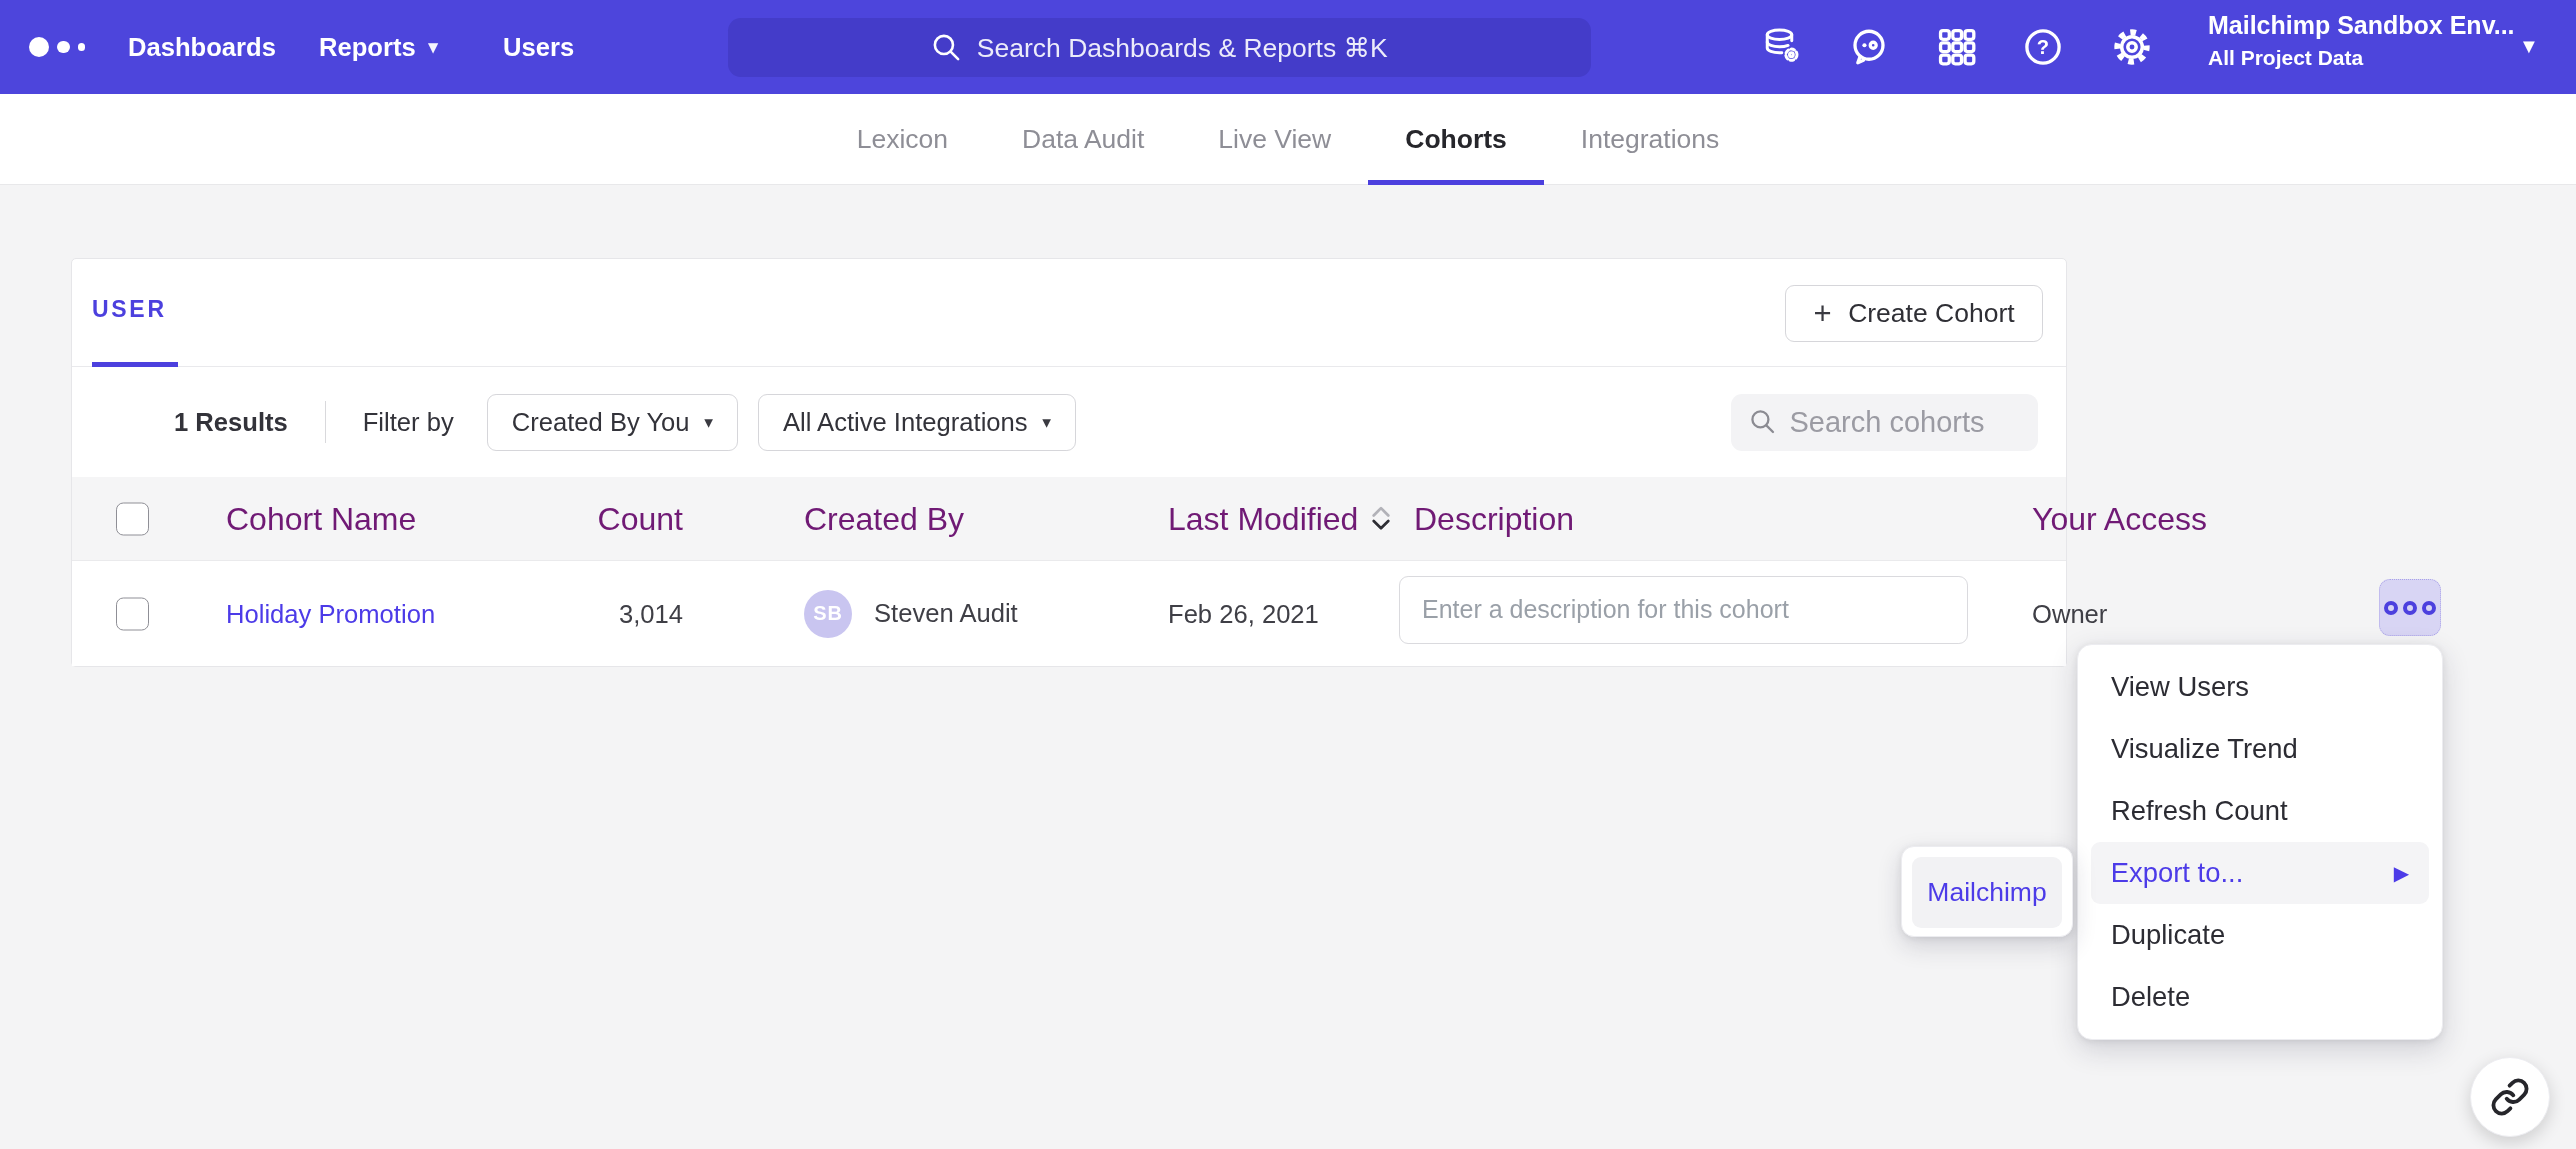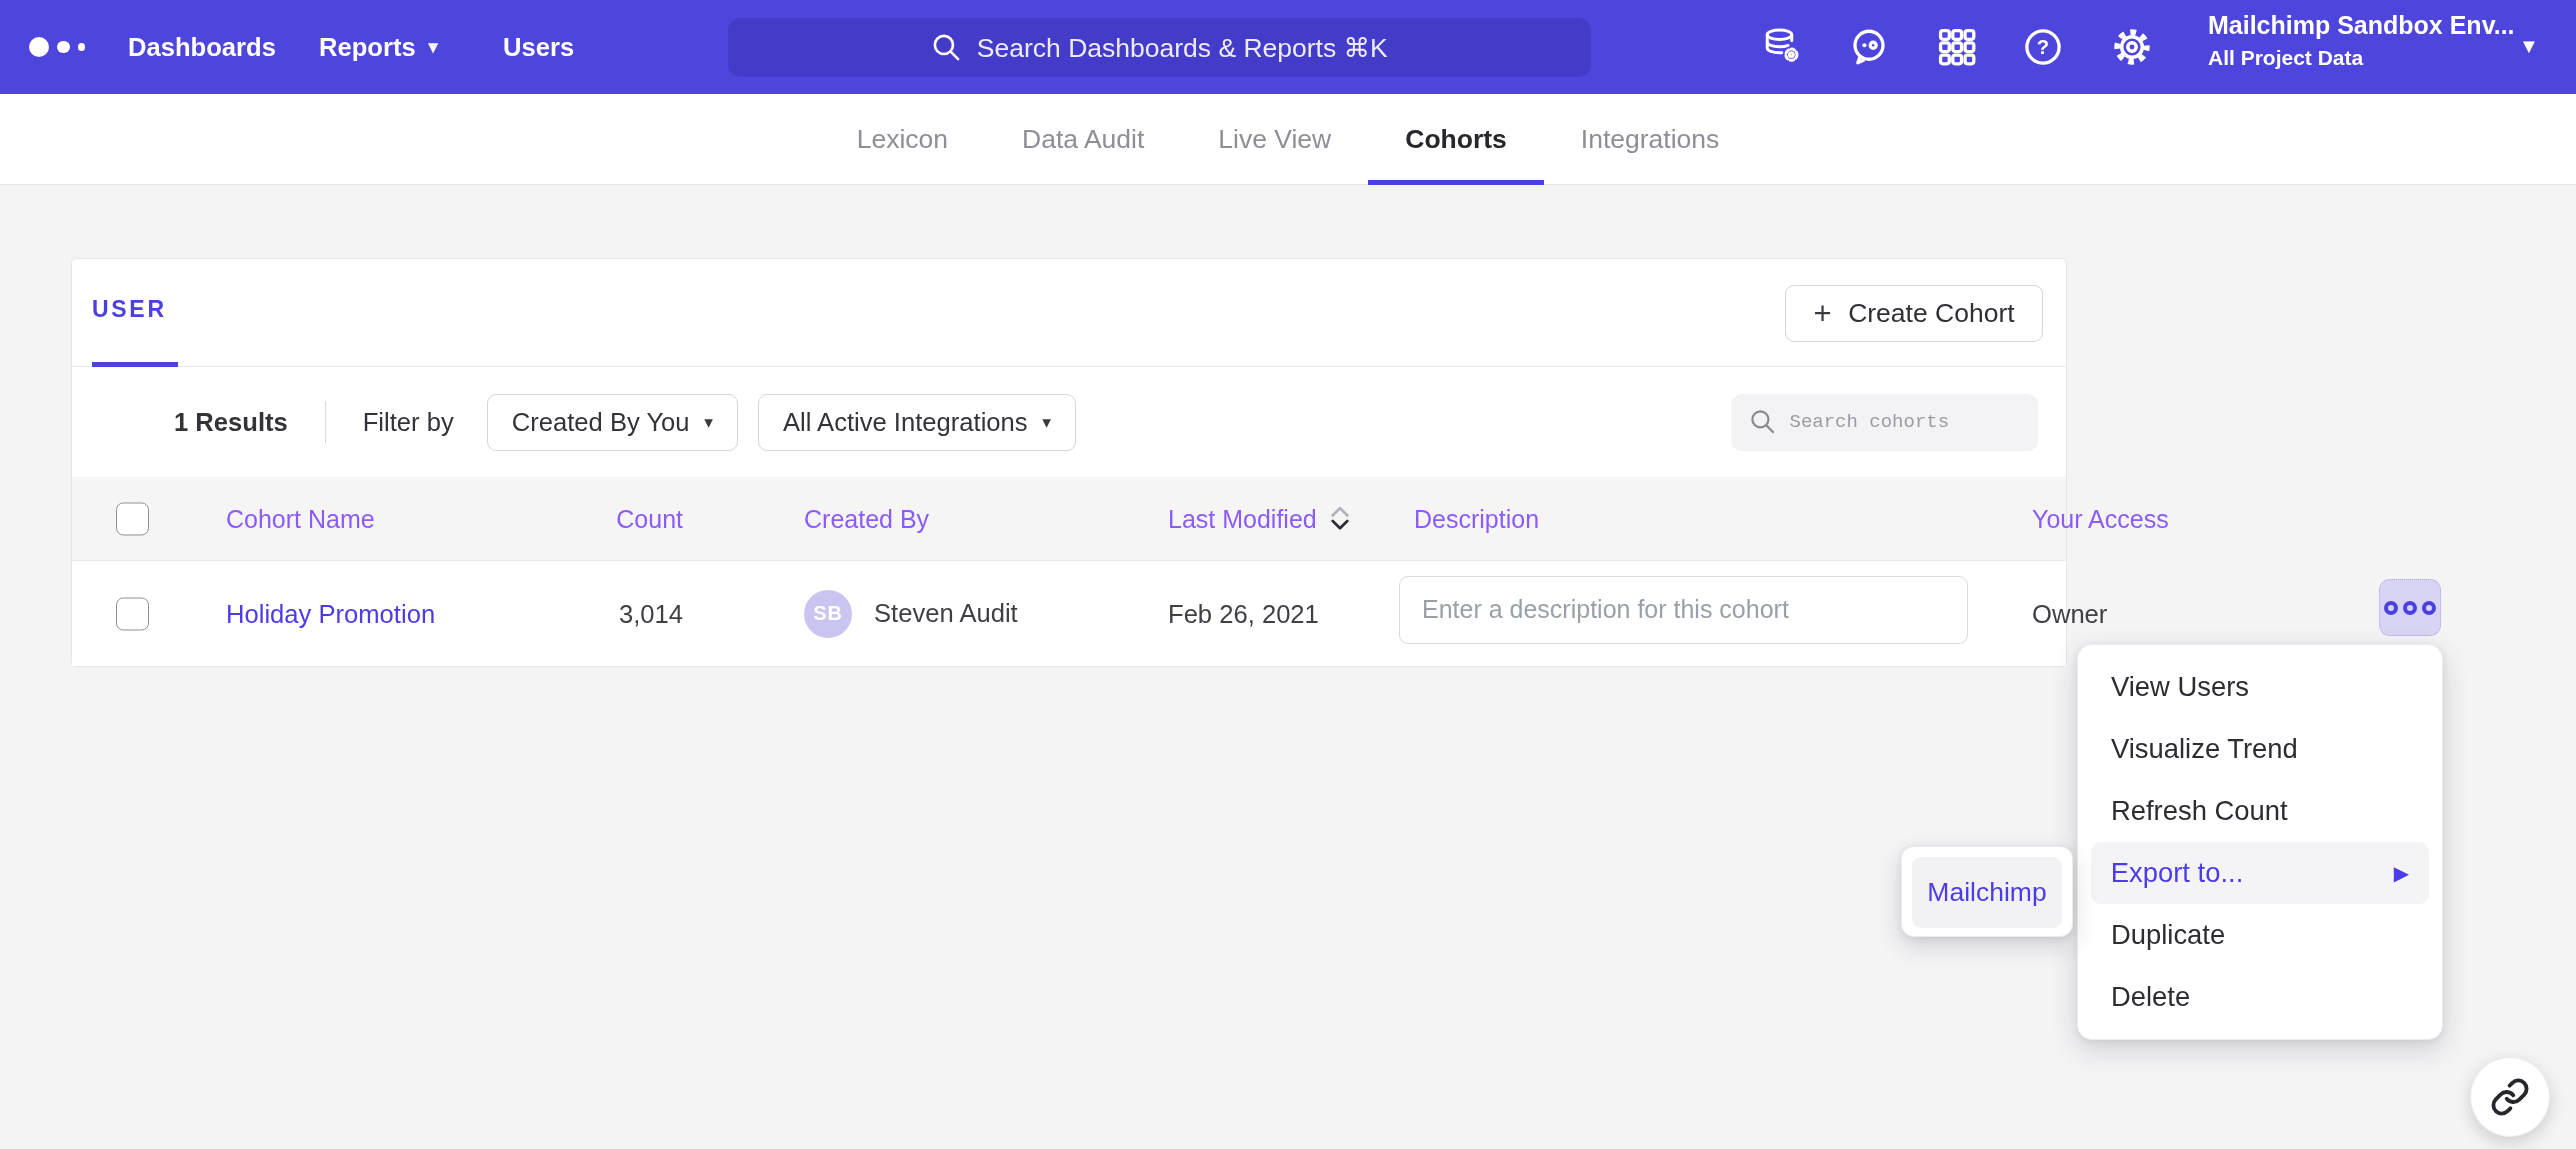--- a/index.html
+++ b/index.html
@@ -52,28 +52,28 @@
   .filters{position:relative; height:110px; display:flex; align-items:center; padding-left:102px;}
   .results{font-size:25.6px; font-weight:bold; color:#33333A;}
   .fdivider{width:0.9px; height:42px; background:#D9D9DC; margin:0 37px;}
   .filterby{font-size:25.6px; color:#33333A; margin-right:33px;}
   .fbtn{height:57px; padding:0 24px; background:#fff; border:0.9px solid #D6D6DA; border-radius:9.1px;
     display:flex; align-items:center; gap:14.6px; font-size:25.6px; color:#33333A; font-family:inherit; cursor:pointer;}
   .fbtn + .fbtn{margin-left:20px;}
   .fbtn .caret{font-size:17.4px; color:#3A3A41;}
   .cohort-search{position:absolute; right:28px; top:26.5px; width:307px; height:57px; background:#F3F3F5;
     border-radius:11px; display:flex; align-items:center; padding:0 18.3px; gap:12.8px;}
-  .cohort-search input{border:none; outline:none; background:transparent; font-size:19px; width:219px;
-    color:#737373; font-family:Liberation Mono, monospace;}
+  .cohort-search input{border:none; outline:none; background:transparent; font-size:29px; width:219px;
+    color:#737373; font-family:Liberation Sans, sans-serif;}
   .cohort-search input::placeholder{color:#9B9BA3;}
 
   .thead{position:relative; height:84px; background:var(--header-row-bg);
     border-bottom:0.9px solid #EAEAEC;}
   .trow{position:relative; height:105px; background:#fff;}
-  .cell{position:absolute; top:50%; transform:translateY(-50%); font-size:25px; color:#8b5cf6; white-space:nowrap;}
+  .cell{position:absolute; top:50%; transform:translateY(-50%); font-size:32px; color:#701a75; white-space:nowrap;}
   .trow .cell{font-size:25.6px; color:#3F3F46;}
   .c-check{left:44px;} .c-name{left:154px;} .c-count{left:393px; width:218px; text-align:right;}
   .c-created{left:732px;text-align:right;} .c-mod{left:1080px;margin-left:16px;} .c-desc{left:1342px;} .c-access{left:1960px;}
   .c-mod.sortable{display:flex; align-items:center; gap:11px; cursor:pointer;}
   .checkbox{width:33px; height:33px; border:1.8px solid #8F8F96; border-radius:7.3px; background:#fff; cursor:pointer;}
   .cohort-link{color:var(--link); cursor:pointer; text-decoration:none;}
   .createdby{display:flex; align-items:center; gap:22px;}
   .avatar{width:48px; height:48px; border-radius:50%; background:var(--avatar-bg); color:#fff;
     font-size:20px; font-weight:bold; display:flex; align-items:center; justify-content:center; letter-spacing:0.9px;}
   .desc-input{position:absolute; left:1327px; top:14.6px; width:569px; height:68px; border:0.9px solid #DADADE;

